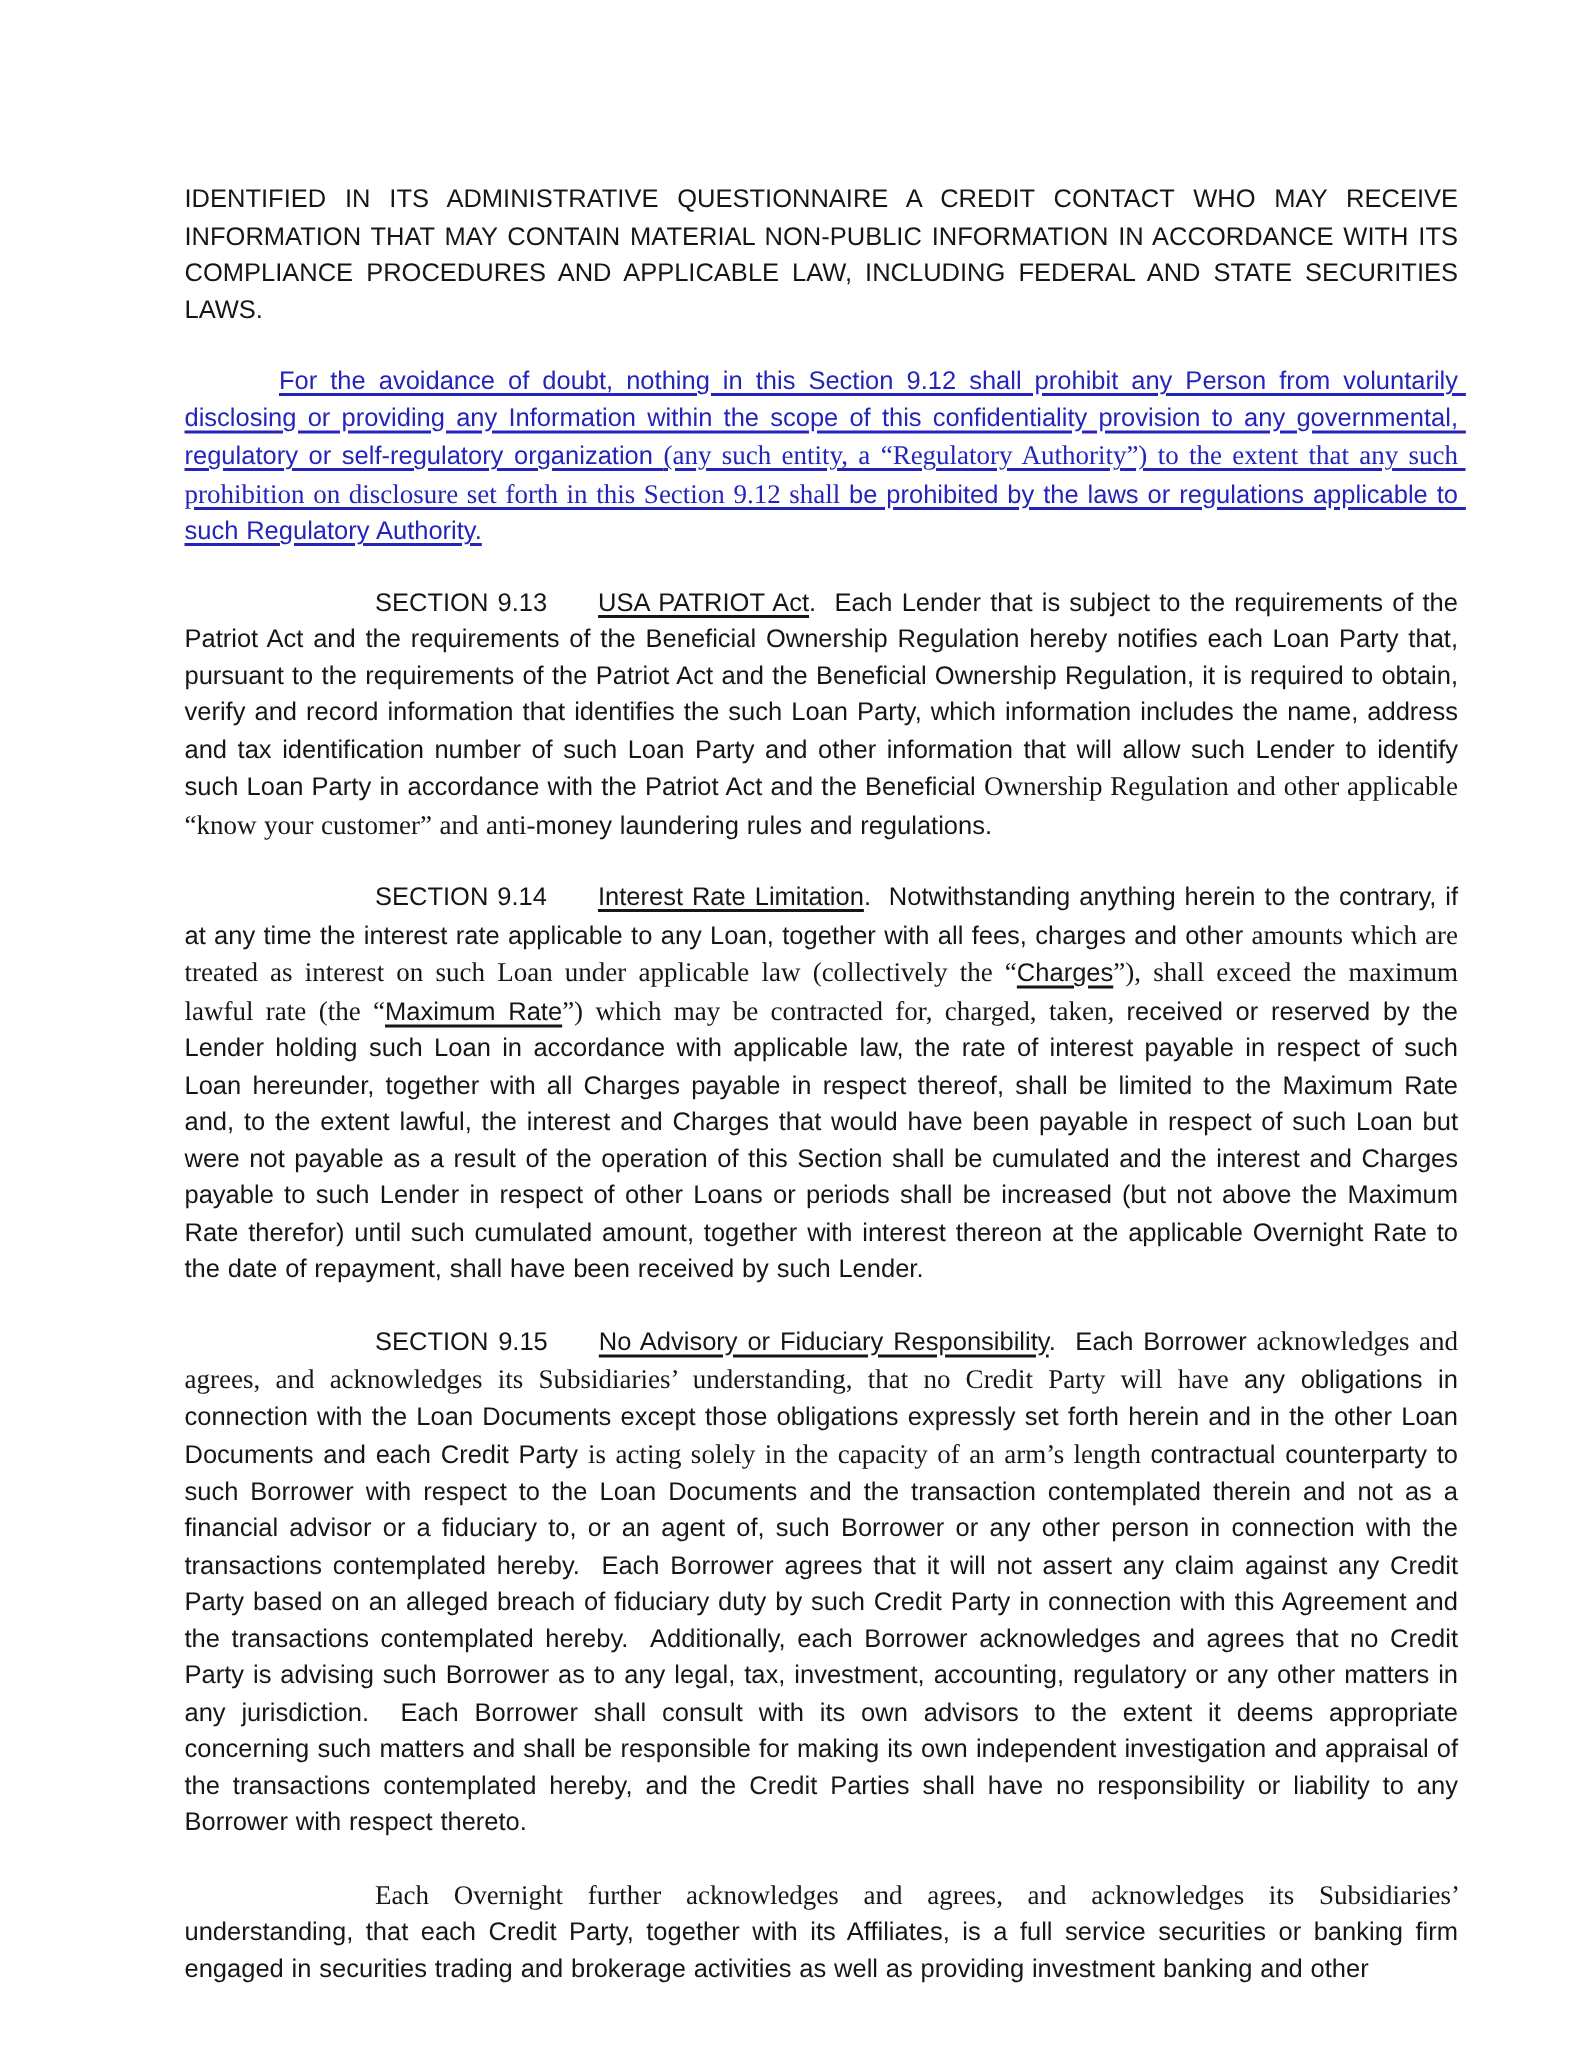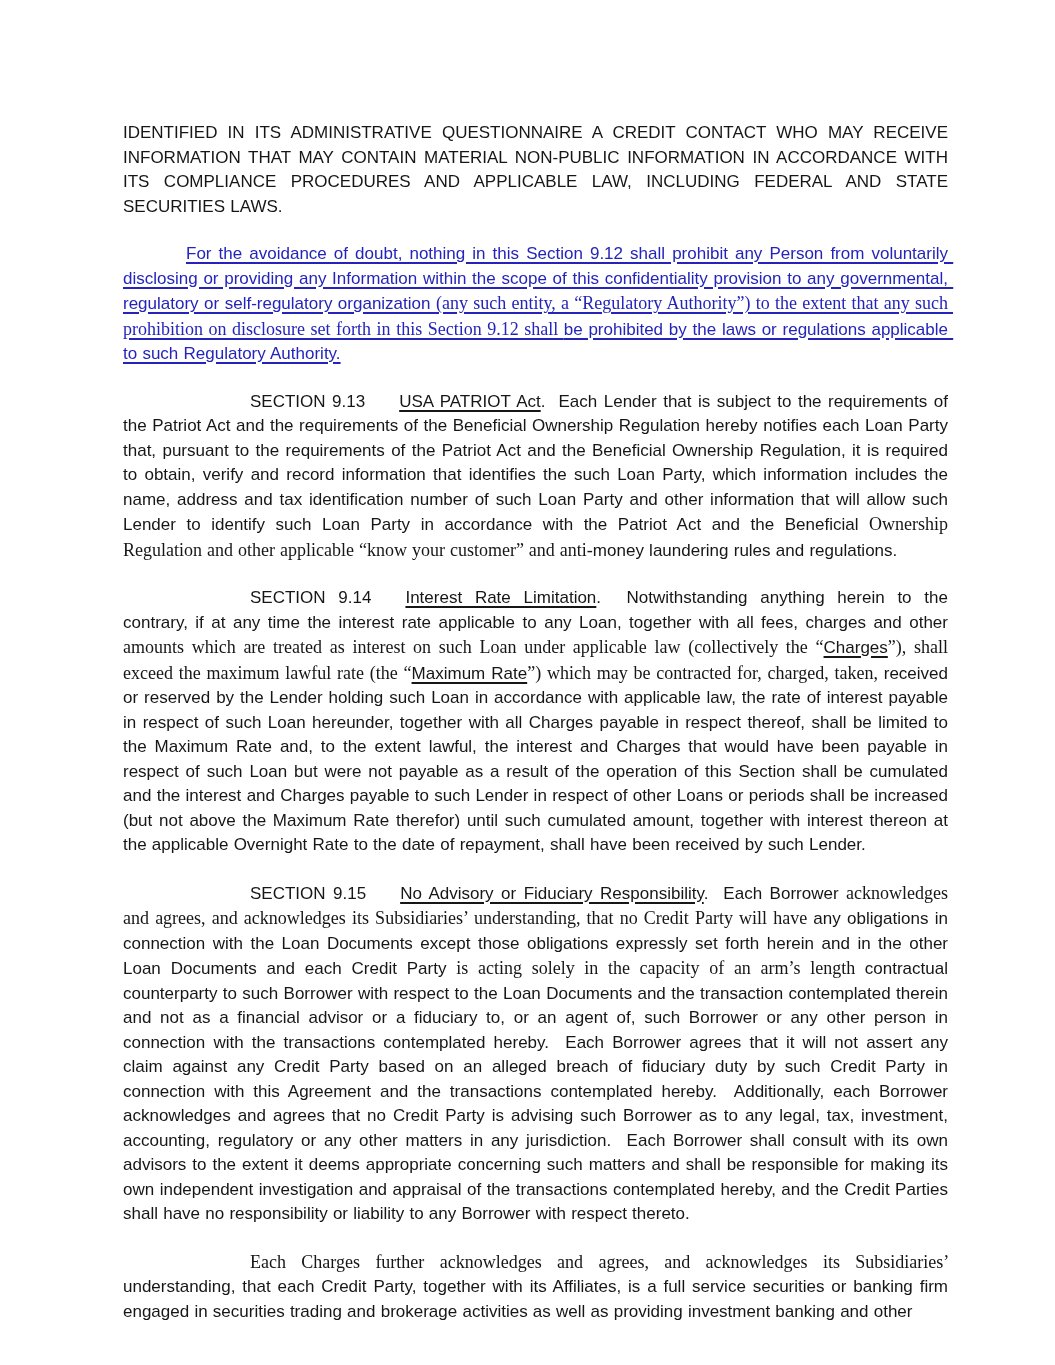--- a/index.html
+++ b/index.html
@@ -6,21 +6,21 @@
   body {
     width:1055px; height:1365px;
     background:#ffffff;
     font-family:"Liberation Sans", sans-serif;
     color:#161616;
     overflow:hidden;
   }
   .page {
     box-sizing:border-box;
     width:1055px; height:1365px;
-    padding:121px 107px 0 123px;
+    padding:121px 83px 0 123px;
   }
   .para {
     margin:0 0 23px 0;
     font-size:17px;
     line-height:24.5px;
     text-align:justify;
     word-spacing:0.5px;
   }
   .para span { white-space:pre-wrap; }
   span.serif { font-family:"Liberation Serif", serif; font-size:18px; }
@@ -33,16 +33,16 @@
 </head>
 <body>
 
 <div class="page">
   <div>
       <p class="para"><span>IDENTIFIED IN ITS ADMINISTRATIVE QUESTIONNAIRE A CREDIT CONTACT WHO MAY RECEIVE INFORMATION THAT MAY CONTAIN MATERIAL NON-PUBLIC INFORMATION IN ACCORDANCE WITH ITS COMPLIANCE PROCEDURES AND APPLICABLE LAW, INCLUDING FEDERAL AND STATE SECURITIES LAWS.</span></p>
       <p class="para" style="text-indent: 63px;"><span class="link u">For the avoidance of doubt, nothing in this Section 9.12 shall prohibit any Person from voluntarily disclosing or providing any Information within the scope of this confidentiality provision to any governmental, regulatory or self-regulatory organization </span><span class="link u b serif">(any such entity, a “Regulatory Authority”) to the extent that any such prohibition on disclosure set forth in this Section 9.12 shall </span><span class="link u">be prohibited by the laws or regulations applicable to such Regulatory Authority.</span></p>
       <p class="para" style="text-indent: 127px;"><span>SECTION 9.13</span><span class="tab"></span><span class="u">USA PATRIOT Act</span><span>.&nbsp; Each Lender that is subject to the requirements of the Patriot Act and the requirements of the Beneficial Ownership Regulation hereby notifies each Loan Party that, pursuant to the requirements of the Patriot Act and the Beneficial Ownership Regulation, it is required to obtain, verify and record information that identifies the such Loan Party, which information includes the name, address and tax identification number of such Loan Party and other information that will allow such Lender to identify such Loan Party in accordance with the Patriot Act and the Beneficial </span><span class="serif">Ownership Regulation and other applicable “know your customer” and anti-</span><span>money laundering rules and regulations.</span></p>
       <p class="para" style="text-indent: 127px;"><span>SECTION 9.14</span><span class="tab"></span><span class="u">Interest Rate Limitation</span><span>.&nbsp; Notwithstanding anything herein to the contrary, if at any time the interest rate applicable to any Loan, together with all fees, charges and other </span><span class="serif">amounts which are treated as interest on such Loan under applicable law (collectively the “</span><span class="u">Charges</span><span class="serif">”), shall exceed the maximum lawful rate (the “</span><span class="u">Maximum Rate</span><span class="serif">”) which may be contracted for, charged, taken, </span><span>received or reserved by the Lender holding such Loan in accordance with applicable law, the rate of interest payable in respect of such Loan hereunder, together with all Charges payable in respect thereof, shall be limited to the Maximum Rate and, to the extent lawful, the interest and Charges that would have been payable in respect of such Loan but were not payable as a result of the operation of this Section shall be cumulated and the interest and Charges payable to such Lender in respect of other Loans or periods shall be increased (but not above the Maximum Rate therefor) until such cumulated amount, together with interest thereon at the applicable Overnight Rate to the date of repayment, shall have been received by such Lender.</span></p>
       <p class="para" style="text-indent: 127px;"><span>SECTION 9.15</span><span class="tab"></span><span class="u">No Advisory or Fiduciary Responsibility</span><span>.&nbsp;&nbsp;Each Borrower </span><span class="serif">acknowledges and agrees, and acknowledges its Subsidiaries’ understanding, that no Credit Party will have </span><span>any obligations in connection with the Loan Documents except those obligations expressly set forth herein and in the other Loan Documents and each Credit Party </span><span class="serif">is acting solely in the capacity of an arm’s length </span><span>contractual counterparty to such Borrower with respect to the Loan Documents and the transaction contemplated therein and not as a financial advisor or a fiduciary to, or an agent of, such Borrower or any other person in connection with the transactions contemplated hereby.&nbsp; Each Borrower agrees that it will not assert any claim against any Credit Party based on an alleged breach of fiduciary duty by such Credit Party in connection with this Agreement and the transactions contemplated hereby.&nbsp; Additionally, each Borrower acknowledges and agrees that no Credit Party is advising such Borrower as to any legal, tax, investment, accounting, regulatory or any other matters in any jurisdiction.&nbsp; Each Borrower shall consult with its own advisors to the extent it deems appropriate concerning such matters and shall be responsible for making its own independent investigation and appraisal of the transactions contemplated hereby, and the Credit Parties shall have no responsibility or liability to any Borrower with respect thereto.</span></p>
-      <p class="para" style="text-indent: 127px;"><span class="serif">Each Charges further acknowledges and agrees, and acknowledges its Subsidiaries’ </span><span>understanding, that each Credit Party, together with its Affiliates, is a full service securities or banking firm engaged in securities trading and brokerage activities as well as providing investment banking and other</span></p>
+      <p class="para" style="text-indent: 127px;"><span class="serif">Each Overnight further acknowledges and agrees, and acknowledges its Subsidiaries’ </span><span>understanding, that each Credit Party, together with its Affiliates, is a full service securities or banking firm engaged in securities trading and brokerage activities as well as providing investment banking and other</span></p>
     </div>
 
 </div>
 
 </body></html>

